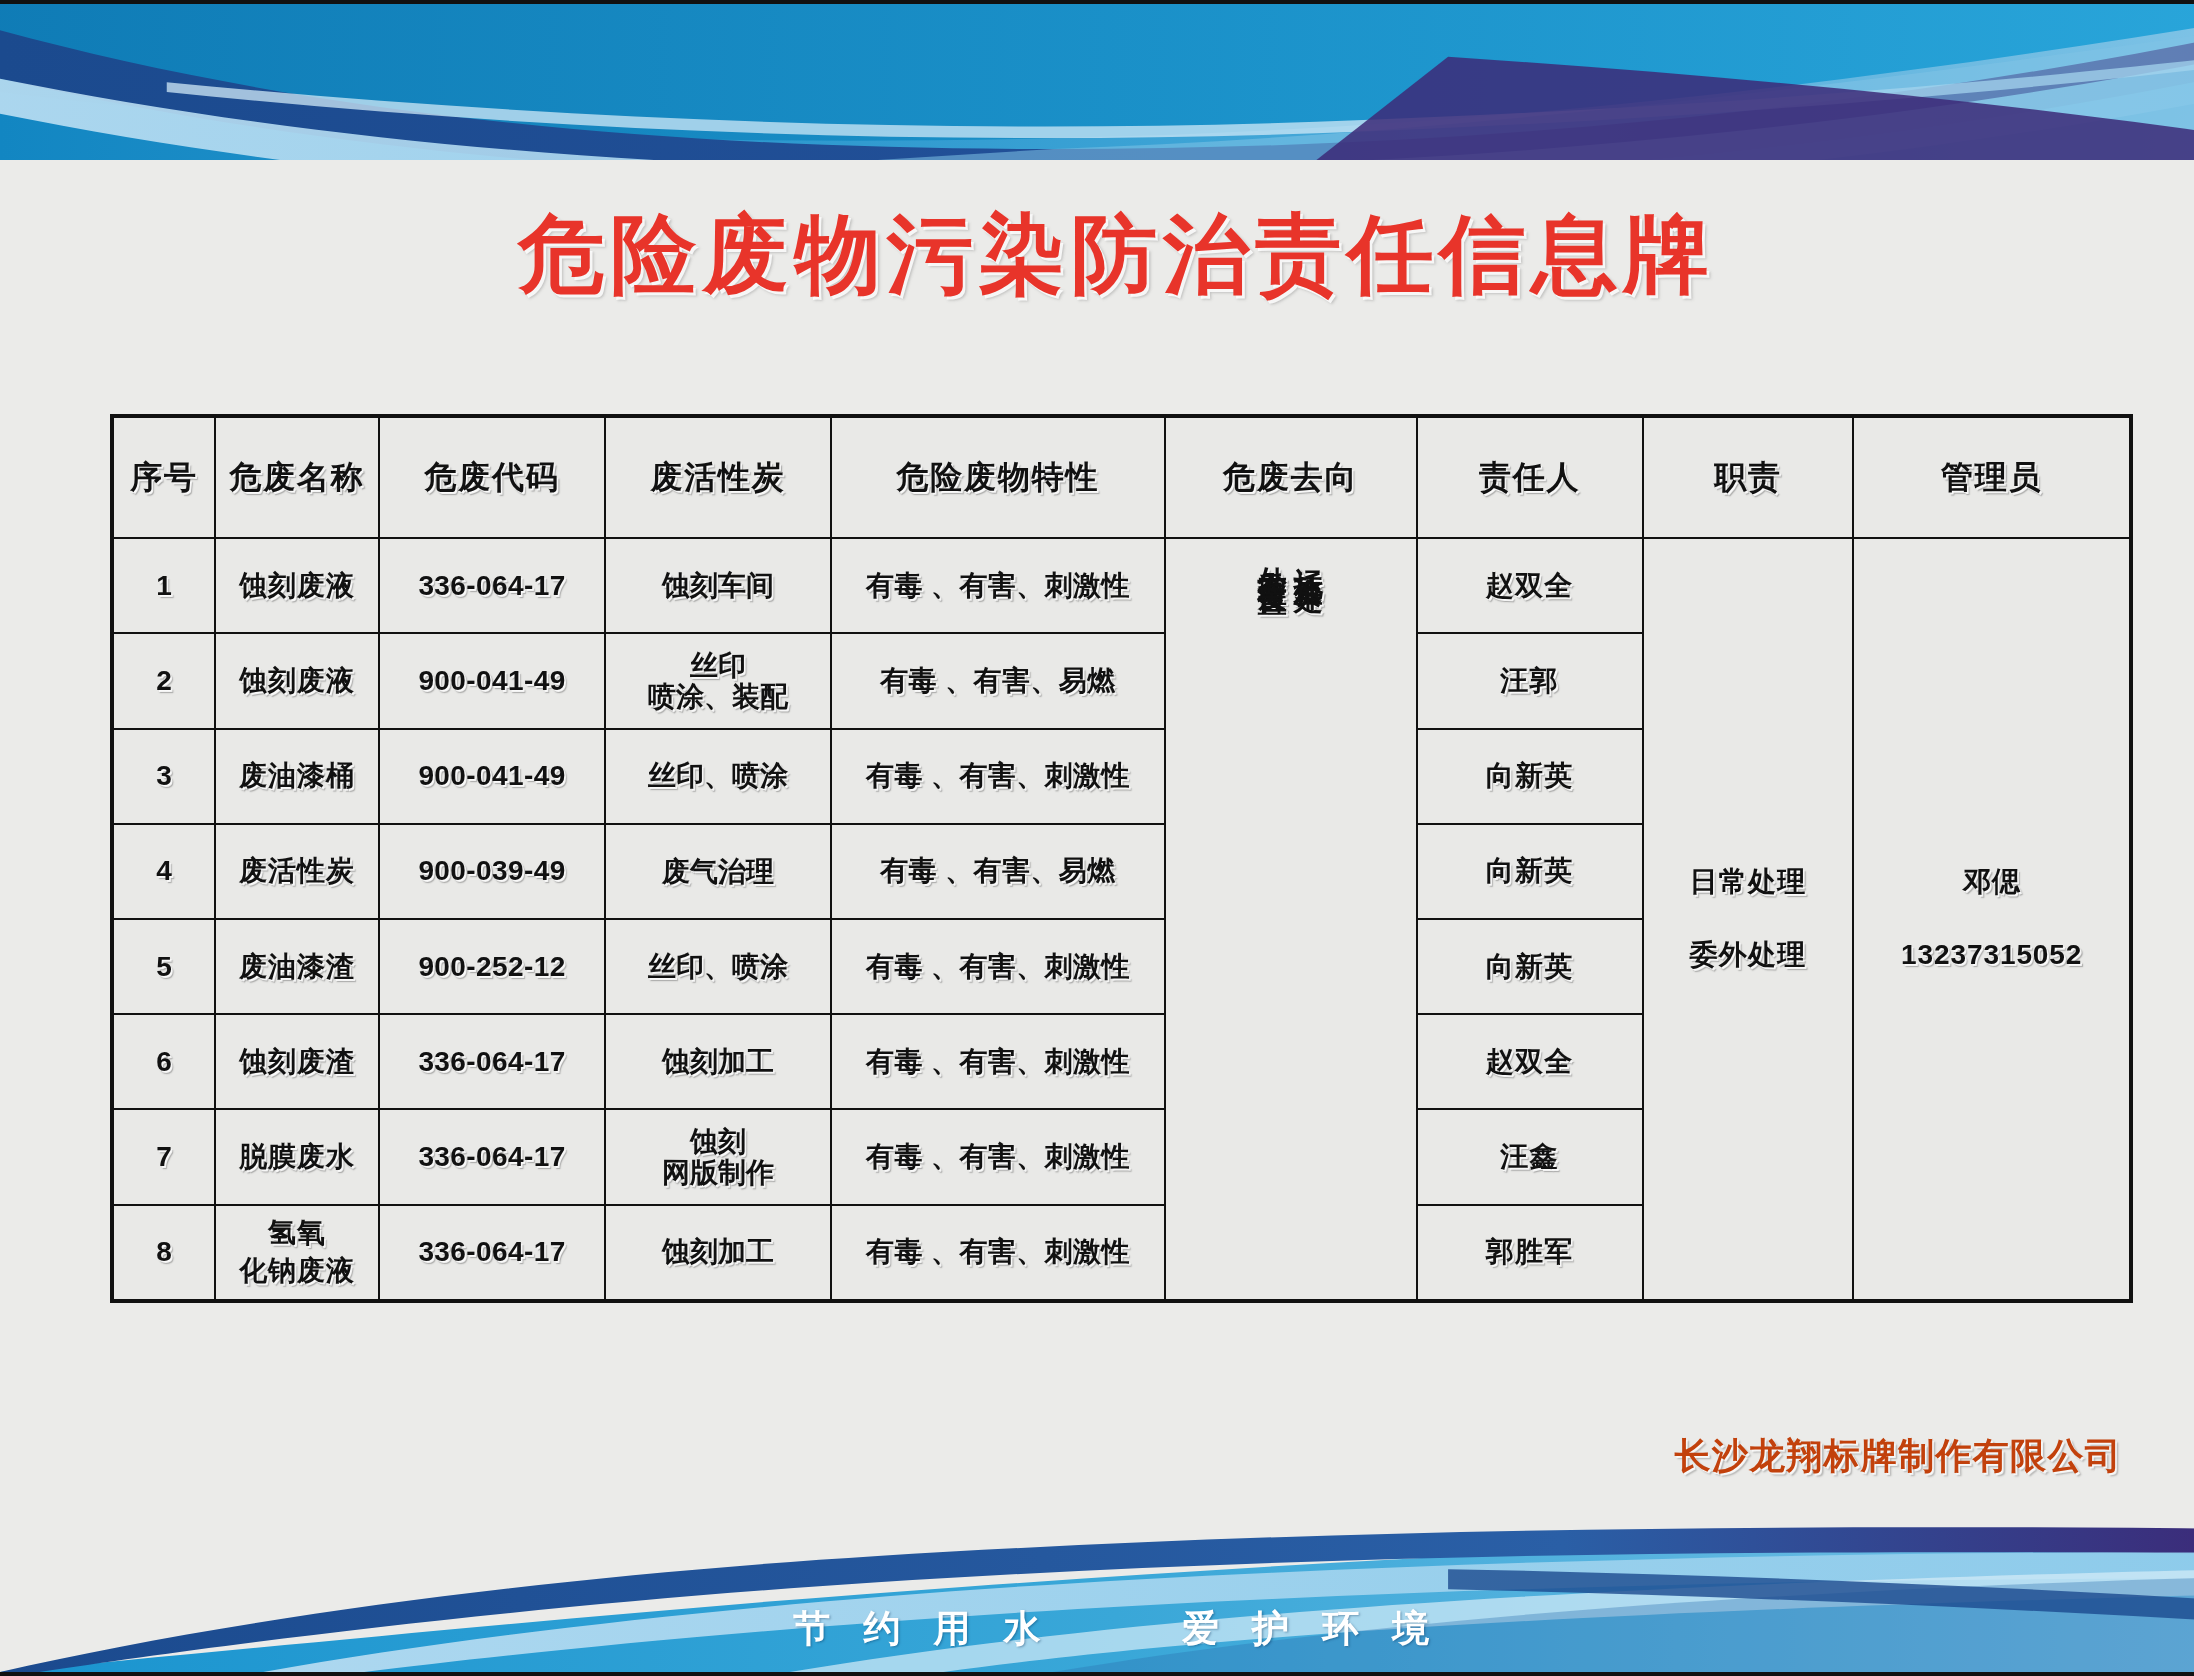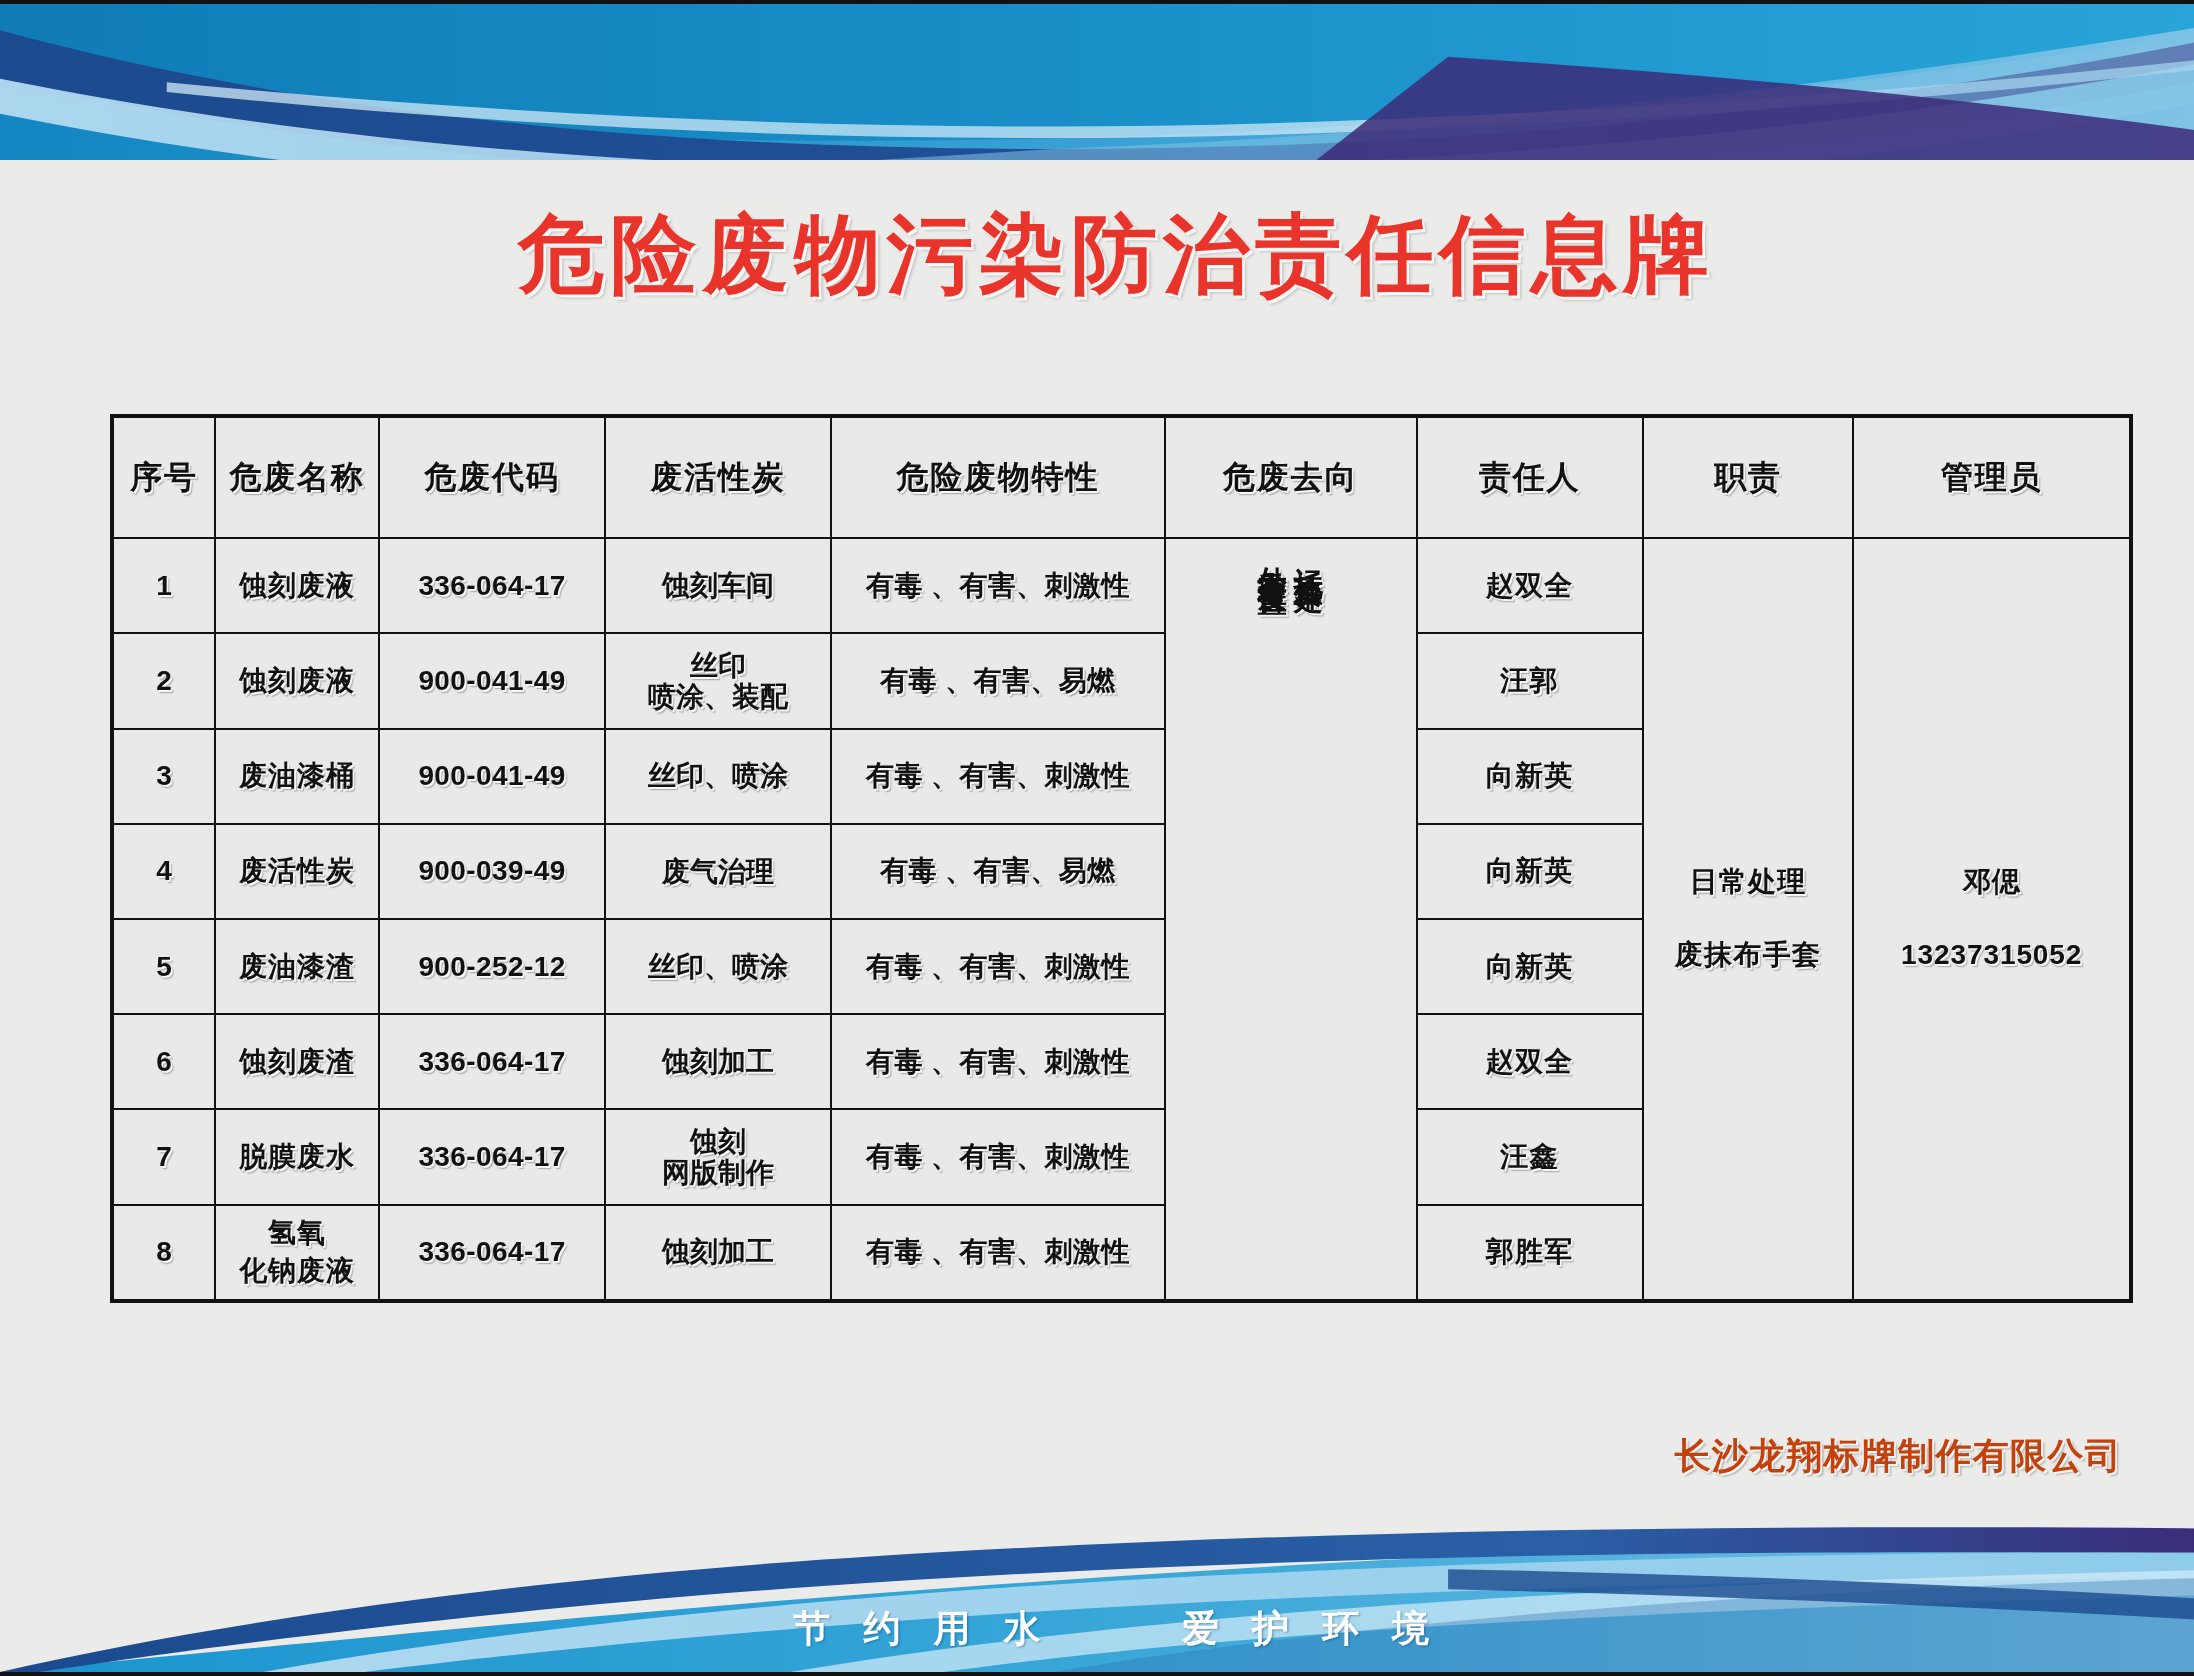--- a/index.html
+++ b/index.html
@@ -206,21 +206,21 @@
             <td class="c-prop">有毒 、有害、刺激性</td>
             <td class="c-dest" rowspan="8">
               <div class="vert">
                 <div class="vcol">运托处资单处</div>
                 <div class="vcol">外委有理质位置</div>
               </div>
             </td>
             <td class="c-person">赵双全</td>
             <td class="c-duty" rowspan="8">
               <span class="stage-line">日常处理</span>
-              <span class="stage-line">废抹布手套</span>
+              <span class="stage-line">委外处理</span>
             </td>
             <td class="c-mgr" rowspan="8">
               <span class="stage-line">邓偲</span>
               <span class="stage-line">13237315052</span>
             </td>
           </tr>
           <tr>
             <td class="c-idx">2</td>
             <td class="c-name"><span><span class="stage-line">蚀刻废液</span></span></td>
             <td class="c-code">900-041-49</td>

